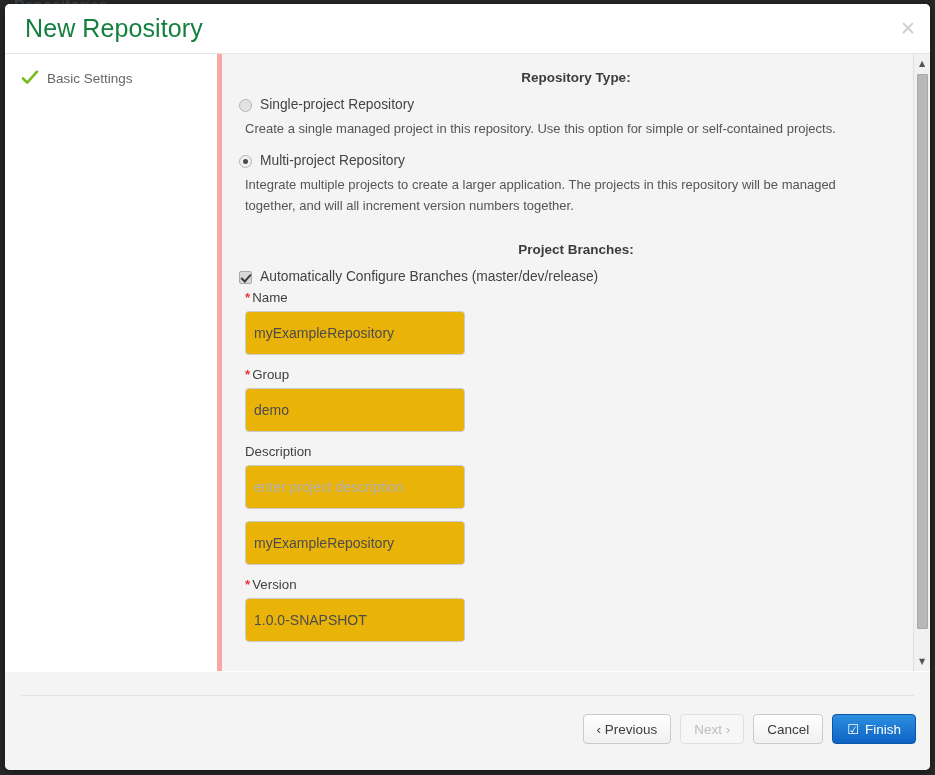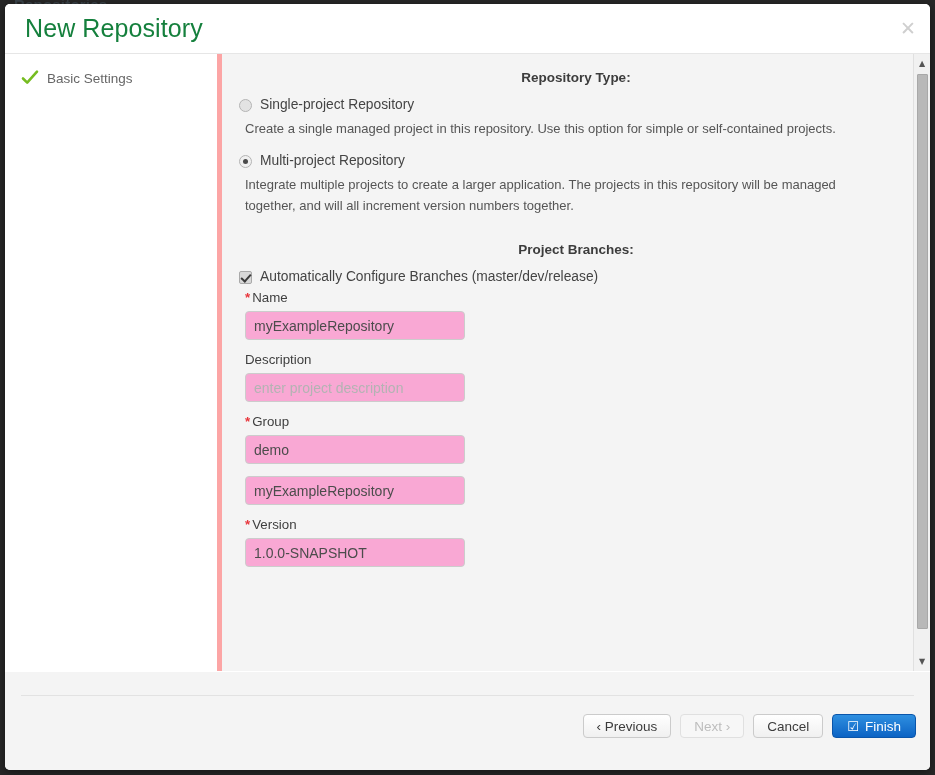--- a/index.html
+++ b/index.html
@@ -193,25 +193,25 @@
   .req {
     color: #e8363c;
     font-weight: bold;
     margin-right: 2px;
   }
   .field input {
     display: block;
     margin-left: 6px;
     width: 220px;
     height: 29px;
-    padding: 13px 8px;
+    padding: 21px 8px;
     font-size: 14px;
     font-family: "Liberation Sans", sans-serif;
     color: #4c4c4c;
-    background: #f9a8d4;
+    background: #eab308;
     border: 1px solid #cccccc;
     border-radius: 4px;
     outline: none;
   }
   .field input::placeholder { color: #b3b3b3; }
 
   
   .vscroll {
     flex: 0 0 17px;
     position: relative;
@@ -258,21 +258,21 @@
     background: #e2e2e2;
   }
   .btn-bar {
     position: absolute;
     right: 14px; top: 42px;
     display: flex;
     gap: 9px;
     align-items: center;
   }
   .btn {
-    height: 24px;
+    height: 30px;
     min-width: 58px;
     padding: 0 13px;
     font-size: 13.5px;
     font-family: "Liberation Sans", sans-serif;
     color: #3c3c3c;
     background: linear-gradient(#ffffff, #f0f0f0);
     border: 1px solid #cbcbcb;
     border-radius: 4px;
     cursor: pointer;
     display: inline-flex;
@@ -356,30 +356,30 @@
 
           <div class="field">
             <div class="field-label">
               <span class="req">*</span><span>Name</span>
             </div>
             <input type="text" value="myExampleRepository" style="">
           </div>
 
           <div class="field">
             <div class="field-label">
+              <span class="req">*</span><span>Group</span>
+            </div>
+            <input type="text" value="demo" style="">
+          </div>
+
+          <div class="field">
+            <div class="field-label">
               <span>Description</span>
             </div>
             <input type="text" placeholder="enter project description" style="">
-          </div>
-
-          <div class="field">
-            <div class="field-label">
-              <span class="req">*</span><span>Group</span>
-            </div>
-            <input type="text" value="demo" style="">
           </div>
 
           <div class="field">
             <input type="text" value="myExampleRepository" style="">
           </div>
 
           <div class="field">
             <div class="field-label">
               <span class="req">*</span><span>Version</span>
             </div>

